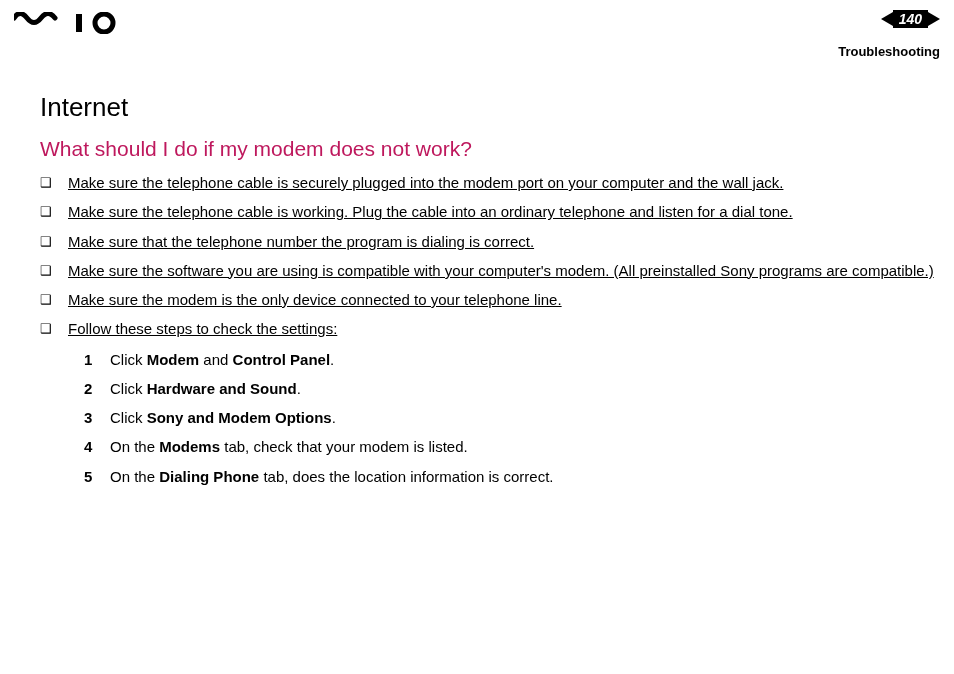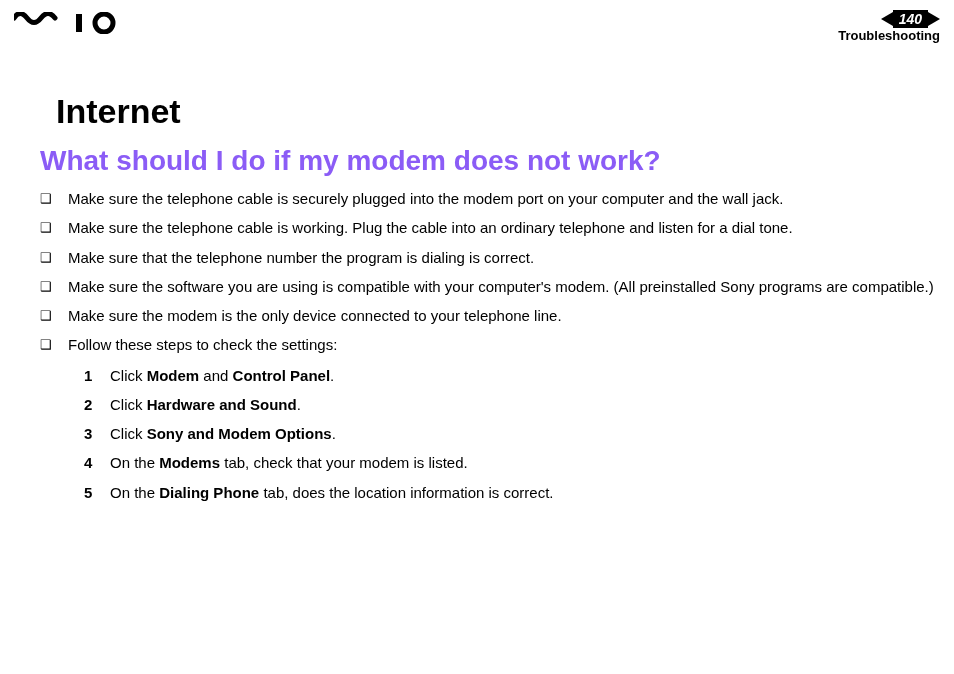--- a/index.html
+++ b/index.html
@@ -62,34 +62,34 @@
     font-size: 14px;
     padding: 1px 6px 1px 6px;
     line-height: 16px;
     height: 18px;
     display: inline-flex;
     align-items: center;
   }
   .section-label {
     font-size: 13px;
     font-weight: 700;
-    margin-top: 0;
+    margin-top: 16px;
   }
   .content {
     padding: 44px 14px 0 40px;
   }
   h1.section-title {
-    font-size: 34px;
-    font-weight: 700;
-    margin: 0 0 14px 16px;
+    font-size: 26px;
+    font-weight: 400;
+    margin: 0 0 14px 0;
   }
   h2.subheading {
-    color: #8b5cf6;
-    font-size: 28px;
-    font-weight: 700;
+    color: #be185d;
+    font-size: 21px;
+    font-weight: 400;
     margin: 0 0 12px 0;
   }
   ul.bullets {
     list-style: none;
     margin: 0;
     padding: 0 6px 0 0;
   }
   ul.bullets > li {
     display: flex;
     align-items: flex-start;
@@ -97,20 +97,21 @@
     font-size: 15px;
     line-height: 1.35;
   }
   ul.bullets > li .bullet-mark {
     flex: 0 0 28px;
     font-size: 13px;
     line-height: 20px;
   }
   ul.bullets > li .bullet-text {
     flex: 1 1 auto;
+    text-decoration: underline;
   }
   ol.steps {
     list-style: none;
     margin: 10px 0 0 0;
     padding: 0 0 0 44px;
     counter-reset: step;
   }
   ol.steps > li {
     display: flex;
     align-items: flex-start;

